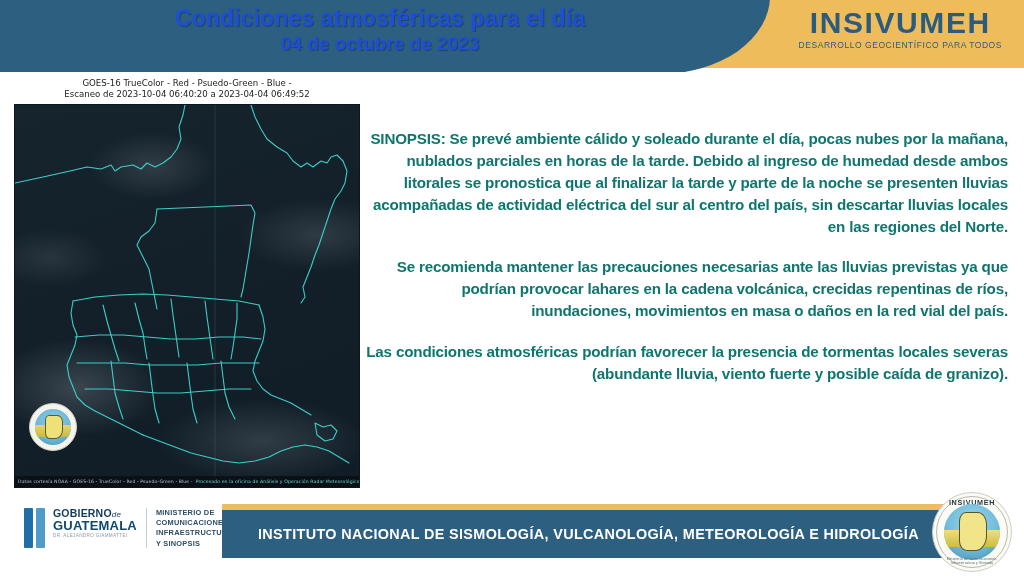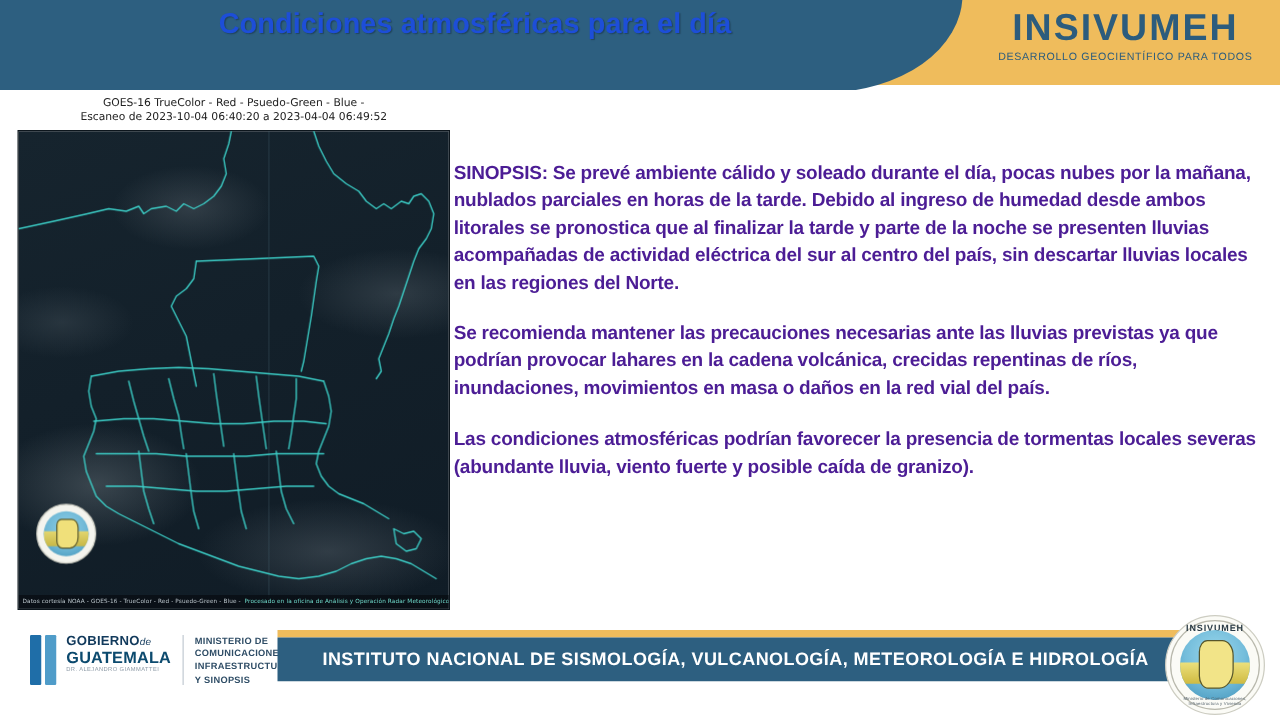--- a/index.html
+++ b/index.html
@@ -170,23 +170,23 @@
   
   .synopsis {
     position: absolute;
     left: 363px; top: 128px;
     width: 645px;
   }
   .syn-p {
     font-size: 15.2px;
     line-height: 1.44;
     font-weight: bold;
-    color: #4c1d95;
+    color: #0f766e;
     margin: 0 0 19px 0;
-    text-align: left;
+    text-align: right;
     font-family: "Liberation Sans", sans-serif;
     letter-spacing: -.18px;
   }
   .syn-p:last-child { margin-bottom: 0; }
 
   
   .footer {
     position: absolute;
     left: 0; bottom: 0;
     width: 1024px;
@@ -241,21 +241,21 @@
   }
   .footer-gold-strip {
     position: absolute;
     left: 0; top: 0;
     width: 100%; height: 6px;
     background: #efbc5c;
   }
   .footer-blue-bar {
     position: absolute;
     left: 0; top: 6px;
-    width: 100%; height: 35px;
+    width: 100%; height: 48px;
     background: #2d5f80;
     display: flex;
     align-items: center;
   }
   .footer-bar-text {
     color: #ffffff;
     font-size: 14.4px;
     font-weight: bold;
     letter-spacing: .35px;
     padding-left: 36px;
@@ -323,20 +323,21 @@
   }
 </style>
 </head>
 <body>
 
 <div class="header">
   <div class="header-gold"></div>
   <div class="header-blue"></div>
   <div class="header-title-block">
     <div class="header-title-line1">Condiciones atmosféricas para el día</div>
+    <div class="header-title-line2">04 de octubre de 2023</div>
   </div>
   <div class="brand-block">
     <div class="brand-name">INSIVUMEH</div>
     <div class="brand-tag">DESARROLLO GEOCIENTÍFICO PARA TODOS</div>
   </div>
 </div>
 
 <div class="sat-panel">
   <div class="sat-caption">
     <div>GOES-16 TrueColor - Red - Psuedo-Green - Blue -</div>

